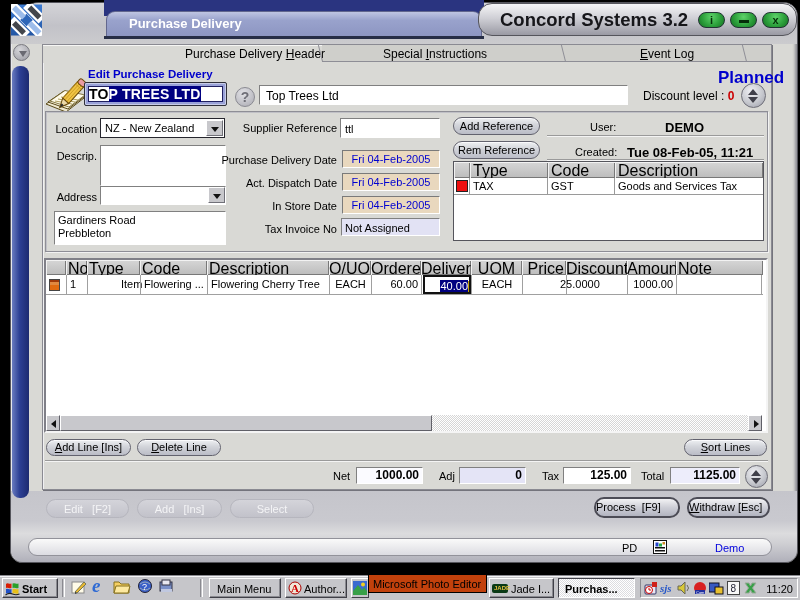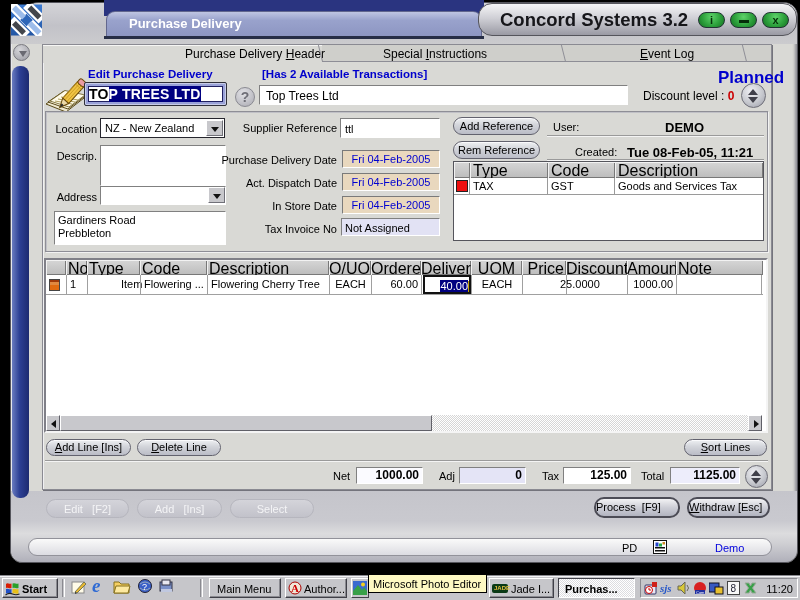--- a/index.html
+++ b/index.html
@@ -70,21 +70,20 @@
 <div class="abs" style="left:43px;top:45px;width:728px;height:17px;background:#cfcfcb;border-bottom:1px solid #8e8e96;"></div>
 <div class="abs" style="left:43px;top:45px;width:279px;height:18px;background:#d9d9d5;border-top:1px solid #f6f6f4;"></div>
 <div class="abs lbl" style="left:185px;top:47px;font-size:12px;">Purchase Delivery <span style="text-decoration:underline">H</span>eader</div>
 <div class="abs lbl" style="left:383px;top:47px;font-size:12px;">Special <span style="text-decoration:underline">I</span>nstructions</div>
 <div class="abs lbl" style="left:640px;top:47px;font-size:12px;"><span style="text-decoration:underline">E</span>vent Log</div>
 <div class="abs" style="left:320px;top:45px;width:1px;height:17px;background:#8e8e96;transform:skewX(14deg);"></div>
 <div class="abs" style="left:563px;top:45px;width:1px;height:17px;background:#8e8e96;transform:skewX(14deg);"></div>
 <div class="abs" style="left:744px;top:45px;width:1px;height:17px;background:#8e8e96;transform:skewX(14deg);"></div>
 
 <div class="abs blue" style="left:88px;top:68px;font-size:11.5px;">Edit Purchase Delivery</div>
-<div class="abs blue" style="left:262px;top:68px;font-size:11.5px;">[Has 2 Available Transactions]</div>
 <div class="abs blue" style="left:694px;top:68px;font-size:17px;padding-left:24px;">Planned</div>
 
 <svg class="abs" style="left:44px;top:76px;" width="44" height="38" viewBox="0 0 44 38">
  <path d="M2 28 L19 16 L40 22 L22 36 Z" fill="#efe8ce" stroke="#5a4a18" stroke-width="1"></path>
  <path d="M4 26 L20 15 L41 20 L24 33 Z" fill="#faf4dc" stroke="#5a4a18" stroke-width="1"></path>
  <path d="M6 25 L21 14.5 L41 19 L25 31 Z" fill="#fffbe8" stroke="#6a5a20" stroke-width="0.8"></path>
  <g stroke="#b0a060" stroke-width="1">
         <path d="M11 25 L28 28 M14 23 L31 26 M17 21 L34 24"></path>
       </g>
  <g transform="rotate(42 20 26)">
@@ -141,21 +140,21 @@
 <div class="abs datef" style="left:342px;top:173px;width:98px;height:18px;line-height:16px;">Fri 04-Feb-2005</div>
 <div class="abs lbl" style="left:197px;top:200px;width:140px;text-align:right;">In Store Date</div>
 <div class="abs datef" style="left:342px;top:196px;width:98px;height:18px;line-height:16px;">Fri 04-Feb-2005</div>
 <div class="abs lbl" style="left:197px;top:223px;width:140px;text-align:right;">Tax Invoice No</div>
 <div class="abs sunken" style="left:341px;top:218px;width:99px;height:18px;background:#e2e2f4;">
       <span style="position:absolute;left:3px;top:3px;font-size:11px;">Not Assigned</span>
     </div>
 
 <div class="abs pill" style="left:453px;top:117px;width:87px;height:18px;line-height:16px;">Add Reference</div>
 <div class="abs pill" style="left:453px;top:141px;width:87px;height:18px;line-height:16px;">Rem Reference</div>
-<div class="abs lbl" style="left:553px;top:121px;">User:</div>
+<div class="abs lbl" style="left:590px;top:121px;">User:</div>
 <div class="abs lbl" style="left:665px;top:120px;font-weight:bold;font-size:13px;">DEMO</div>
 <div class="abs etch" style="left:547px;top:135px;width:217px;"></div>
 <div class="abs lbl" style="left:575px;top:146px;">Created:</div>
 <div class="abs lbl" style="left:627px;top:145px;font-weight:bold;font-size:13px;">Tue 08-Feb-05, 11:21</div>
 <div class="abs etch" style="left:547px;top:159px;width:217px;"></div>
 
 <div class="abs" style="left:453px;top:161px;width:311px;height:80px;background:#fff;border:1px solid #55555c;">
  <div style="position:absolute;left:0;top:0;width:100%;height:16px;">
   <div class="gh" style="left:0;width:16px;"></div>
   <div class="gh" style="left:16px;width:78px;"><span style="margin-left:3px;">Type</span></div>
@@ -301,21 +300,21 @@
   <span style="position:absolute;left:18px;top:4px;font-size:11px;">Author...</span>
  </div>
  <div class="abs" style="left:351px;top:578px;width:18px;height:20px;background:#c6c6ca;border:1px solid #fff;border-right-color:#404048;border-bottom-color:#404048;">
   <svg style="position:absolute;left:1px;top:2px" width="14" height="14" viewBox="0 0 14 14">
           <rect width="14" height="14" fill="#3a6ad0"></rect>
           <path d="M0 10 L5 4 L9 9 L11 6 L14 10 L14 14 L0 14Z" fill="#38a048"></path>
           <circle cx="10" cy="3.5" r="2" fill="#f0d020"></circle>
         </svg>
  </div>
 
- <div class="abs" style="left:368px;top:574px;width:119px;height:19px;background:#fef9c3;border:1px solid #000;">
+ <div class="abs" style="left:368px;top:574px;width:119px;height:19px;background:#c2410c;border:1px solid #000;">
         <span style="position:absolute;left:4px;top:3px;font-size:11px;white-space:nowrap;">Microsoft Photo Editor</span>
       </div>
  <div class="abs" style="left:489px;top:578px;width:65px;height:20px;background:#c6c6ca;border:1px solid #fff;border-right-color:#404048;border-bottom-color:#404048;box-shadow:inset -1px -1px 0 #8a8a90;">
   <div style="position:absolute;left:2px;top:5px;width:16px;height:9px;background:#0a3a16;border-radius:2px;">
           <span style="position:absolute;left:2px;top:1px;font-size:6px;color:#e8c040;font-weight:bold;letter-spacing:0px;">JADE</span>
         </div>
   <span style="position:absolute;left:21px;top:4px;font-size:11px;white-space:nowrap;">Jade I...</span>
  </div>
  <div class="abs" style="left:558px;top:578px;width:77px;height:20px;background:#dcdce0;background-image:conic-gradient(#fff 25%,#dcdce0 0 50%,#fff 0 75%,#dcdce0 0);background-size:2px 2px;border:1px solid #404048;border-right-color:#fff;border-bottom-color:#fff;">
         <span style="position:absolute;left:6px;top:4px;font-size:11px;font-weight:bold;">Purchas...</span>

